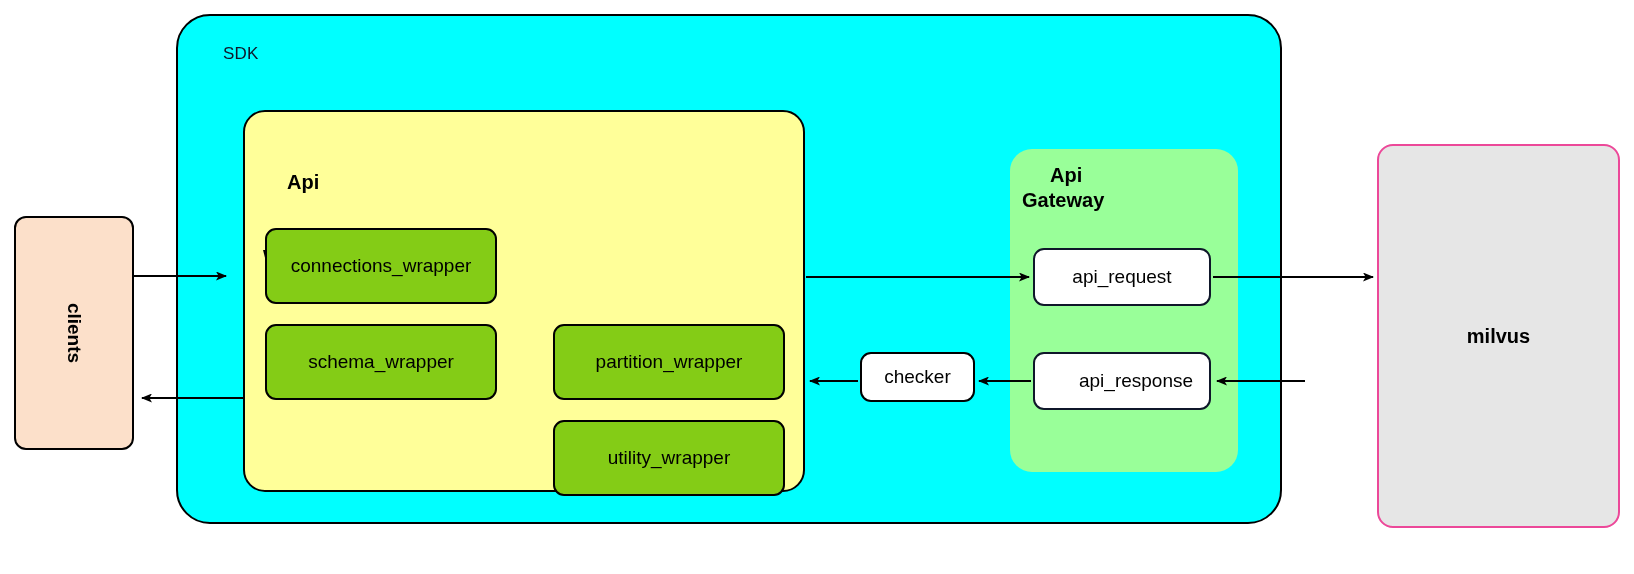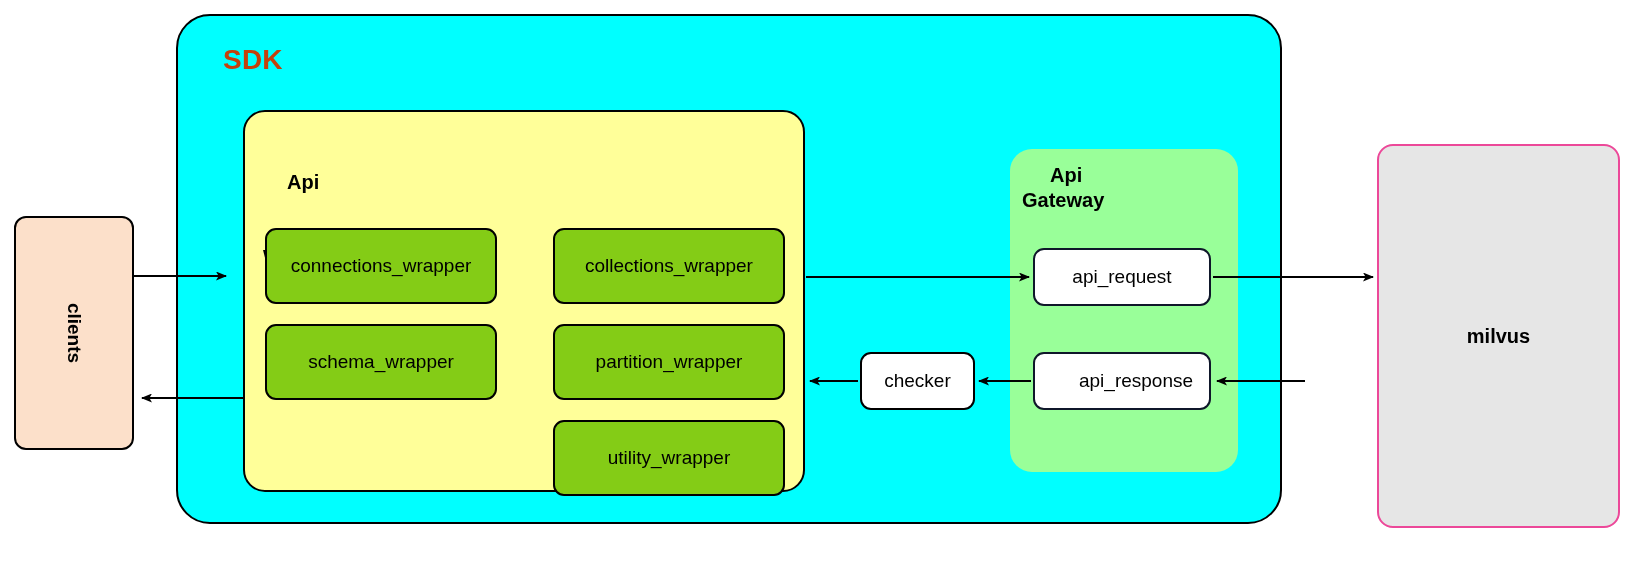--- a/index.html
+++ b/index.html
@@ -34,24 +34,24 @@
     height: 510px;
     background: #00ffff;
     border: 2px solid #000000;
     border-radius: 34px;
     display: block;
   }
   #sdk-label {
     position: absolute;
     left: 45px;
     top: 28px;
-    font-size: 28px;
-    font-weight: bold;
+    font-size: 17px;
+    font-weight: normal;
     letter-spacing: 0.2px;
-    color: #c2410c;
+    color: #0f172a;
   }
 
   
   #api-wrapper-container {
     left: 243px;
     top: 110px;
     width: 562px;
     height: 382px;
     background: #ffff99;
     border: 2px solid #000000;
@@ -113,21 +113,21 @@
     font-size: 19px;
     width: 178px;
     height: 58px;
   }
 
   
   #checker-box {
     left: 860px;
     top: 352px;
     width: 115px;
-    height: 58px;
+    height: 50px;
     background: #ffffff;
     border: 2px solid #000000;
     border-radius: 11px;
     font-size: 19px;
   }
 
   
   #clients-box {
     left: 14px;
     top: 216px;
@@ -183,23 +183,20 @@
   <div class="box" id="api-wrapper-container">
     <div id="api-wrapper-label">
       <span class="indent-line">Api</span>
       <span class="flush-line">Wrapper</span>
     </div>
   </div>
 
   <div class="box wrapper-card" style="left:265px; top:194px;">
     <span>connections_wrapper</span>
   </div>
-  <div class="box wrapper-card" style="left:553px; top:194px;">
-    <span>collections_wrapper</span>
-  </div>
   <div class="box wrapper-card" style="left:265px; top:290px;">
     <span>schema_wrapper</span>
   </div>
   <div class="box wrapper-card" style="left:553px; top:290px;">
     <span>partition_wrapper</span>
   </div>
   <div class="box wrapper-card" style="left:553px; top:386px;">
     <span>utility_wrapper</span>
   </div>
 

